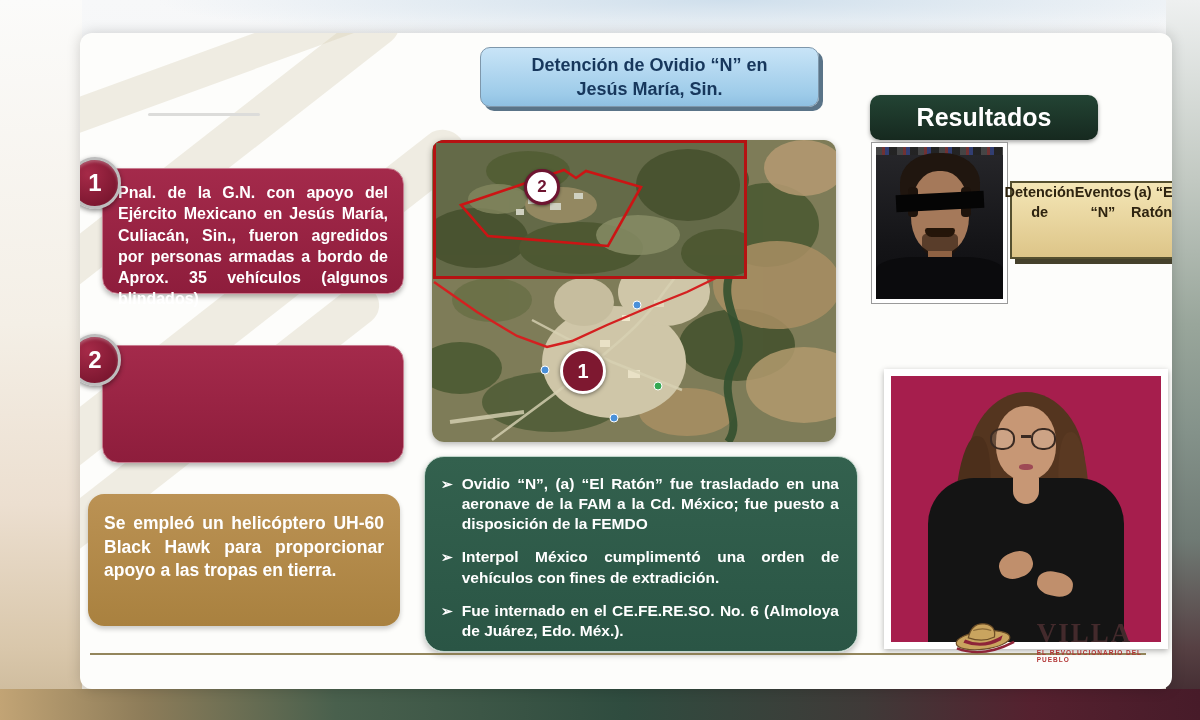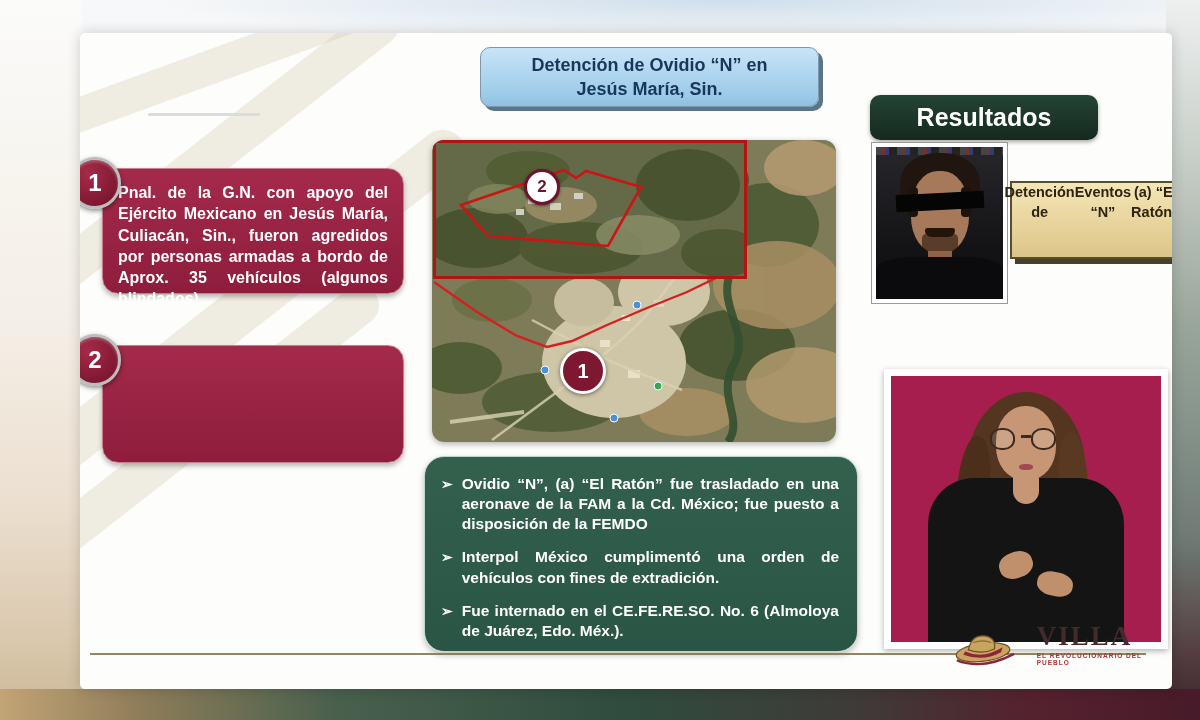--- a/index.html
+++ b/index.html
@@ -13,21 +13,21 @@
     background:radial-gradient(ellipse at 55% 0%, #cfdfec 0%, rgba(207,223,236,0) 70%);}
   .bg-left{left:0;top:0;width:82px;height:100%;
     background:linear-gradient(180deg,#fbfbfa 0%,#f4efe6 45%,#ecdfd0 70%,#d9c7ab 90%,#c9b696 100%);}
   .bg-right{right:0;top:0;width:34px;height:100%;
     background:linear-gradient(180deg,#eef0f0 0%,#c2c9c2 25%,#99a69b 45%,#84928a 60%,#6f7a74 75%,#564043 90%,#3a2329 100%);}
   .bg-bottom{left:0;bottom:0;width:100%;height:31px;
     background:linear-gradient(90deg,#c2a475 0%,#8d7c59 12%,#49604d 28%,#2f4c3f 52%,#3f3a38 72%,#55212f 86%,#471b29 100%);}
 
   
   .slide{left:80px;top:33px;width:1092px;height:656px;background:#fdfdfb;
-         border-radius:5px;box-shadow:0 0 14px rgba(0,0,0,.18);overflow:hidden;}
+         border-radius:12px;box-shadow:0 0 14px rgba(0,0,0,.18);overflow:hidden;}
   .wm{background:rgba(214,204,176,.33);border-radius:60px;transform:rotate(-38deg);}
   .wm1{left:-150px;top:120px;width:520px;height:40px;}
   .wm2{left:-120px;top:255px;width:560px;height:46px;}
   .wm3{left:-170px;top:400px;width:520px;height:40px;}
   .wm4{left:-60px;top:10px;width:420px;height:34px;transform:rotate(-20deg);}
   .top-dash{left:68px;top:80px;width:112px;height:3px;background:#dcdcda;border-radius:2px;}
 
   
   .title-box{left:400px;top:14px;width:337px;height:58px;border-radius:10px;
     background:linear-gradient(180deg,#c8e4f7 0%,#9dcbe9 80%,#8fc0e2 100%);
@@ -122,21 +122,21 @@
   .sg-lips{left:50%;top:88px;transform:translateX(-50%);width:14px;height:6px;background:#9e4a55;border-radius:40%;}
   .sg-body{left:50%;top:102px;transform:translateX(-50%);width:196px;height:170px;background:#141414;
     border-radius:46px 46px 0 0;}
   .sg-collar{left:50%;top:102px;transform:translateX(-50%);width:26px;height:26px;background:#c79775;
     border-radius:0 0 50% 50%;}
   .sg-hand1{left:108px;top:176px;width:34px;height:26px;background:#c08f6c;border-radius:45%;transform:rotate(-18deg);}
   .sg-hand2{left:146px;top:196px;width:36px;height:24px;background:#c08f6c;border-radius:45%;transform:rotate(12deg);}
 
   
   .footer-line{left:10px;top:620px;width:1056px;height:2px;background:#807140;opacity:.85;}
-  .villa-logo{left:872px;top:590px;width:200px;height:70px;display:flex;align-items:flex-start;gap:21px;}
+  .villa-logo{left:872px;top:560px;width:200px;height:70px;display:flex;align-items:flex-end;gap:21px;}
   .villa-text{display:flex;flex-direction:column;line-height:1;}
   .villa-word{font-weight:900;font-size:27px;letter-spacing:2px;color:#432a2c;font-family:"Liberation Serif", serif;}
   .villa-tag{font-weight:700;font-size:6.5px;letter-spacing:1px;color:#b23434;margin-top:3px;}
 </style>
 </head>
 <body>
 
 <div class="stage">
 
   <div class="abs bg-top"></div>
@@ -164,20 +164,23 @@
       </div>
       <span>Pnal. de la G.N. con apoyo del Ejército Mexicano en Jesús María, Culiacán, Sin., fueron agredidos por personas armadas a bordo de Aprox. 35 vehículos (algunos blindados)</span>
     </div>
 
     <div class="abs event-box event2">
       <div class="badge">
         <span>2</span>
       </div>
     </div>
 
+    <div class="abs gold-box">
+      <span>Se empleó un helicóptero UH-60 Black Hawk para proporcionar apoyo a las tropas en tierra.</span>
+    </div>
 
     <div class="abs map">
       <svg width="404" height="302" viewBox="0 0 404 302">
         <rect x="0" y="0" width="404" height="302" fill="#7e7c58"></rect>
         <g opacity="0.9">
           <ellipse cx="255" cy="40" rx="62" ry="32" fill="#46532f"></ellipse>
           <ellipse cx="335" cy="85" rx="52" ry="42" fill="#4c5a33"></ellipse>
           <ellipse cx="305" cy="205" rx="58" ry="36" fill="#46532f"></ellipse>
           <ellipse cx="120" cy="262" rx="70" ry="30" fill="#515e38"></ellipse>
           <ellipse cx="28" cy="228" rx="42" ry="26" fill="#4c5a33"></ellipse>

